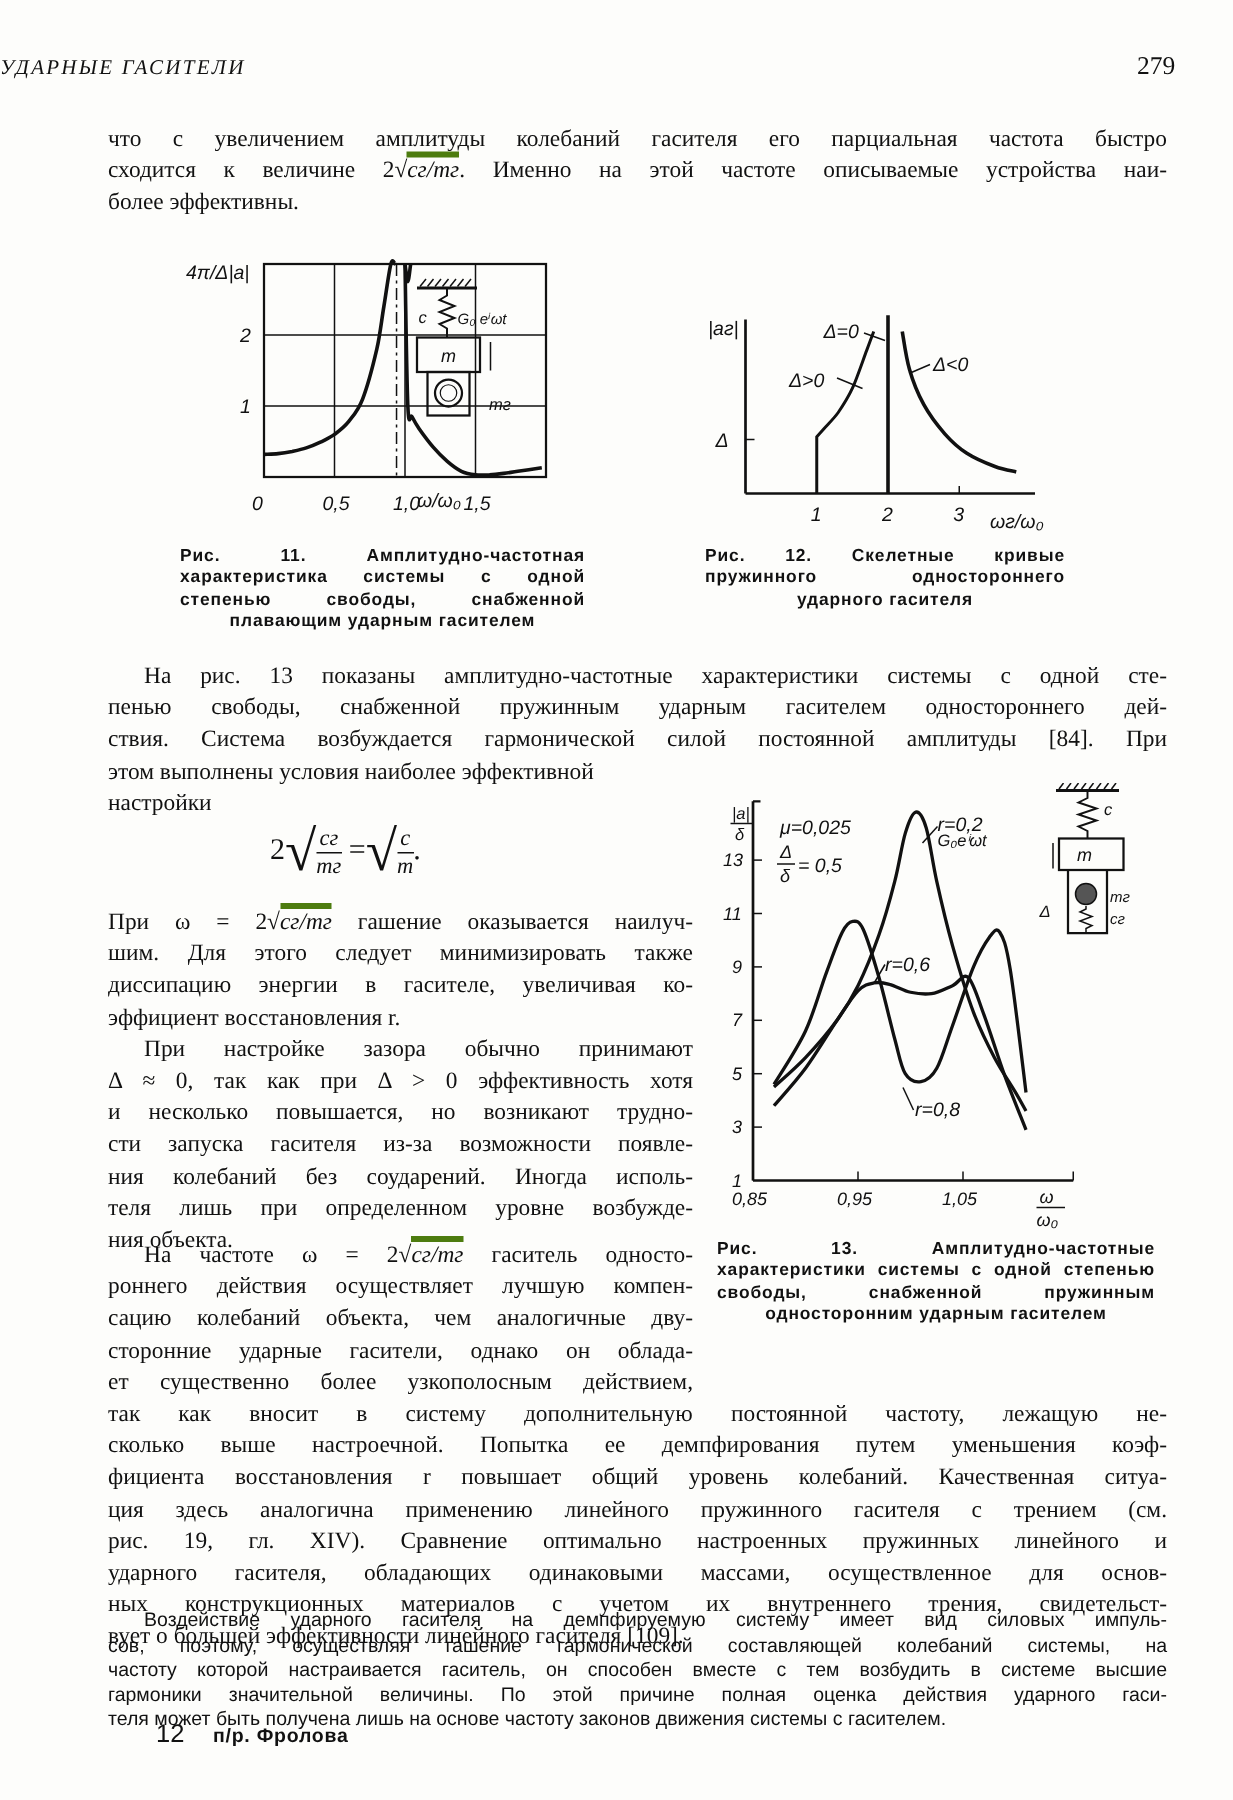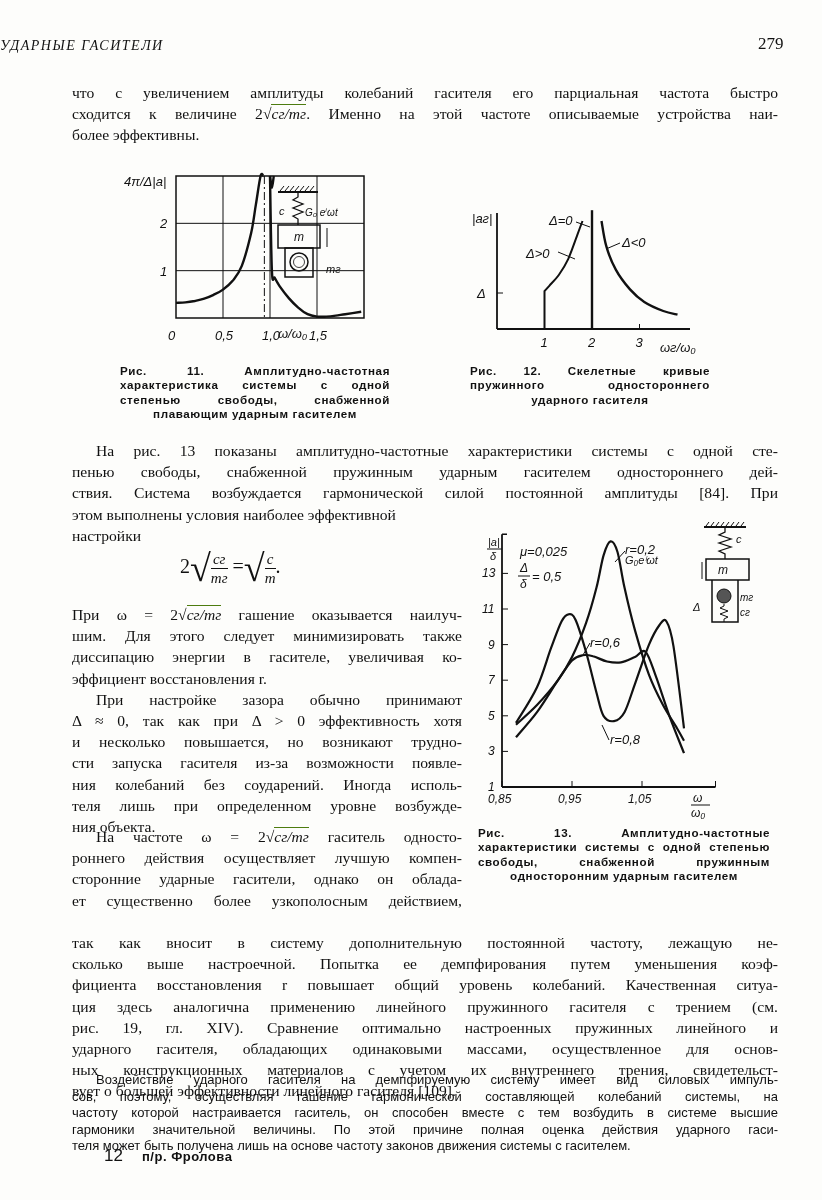--- a/index.html
+++ b/index.html
@@ -10,21 +10,21 @@
   .hdr-page{left:758px;top:34px;font-size:17px;}
   .txt{font-size:15.6px;line-height:21.2px;text-align:justify;}
   .txt p{margin:0;}
   .indent{text-indent:24px;}
   .just-last{text-align-last:justify;}
   .cap{font-family:"Liberation Sans","DejaVu Sans",sans-serif;font-weight:bold;font-size:11.6px;line-height:14.4px;text-align:justify;text-align-last:center;letter-spacing:0.6px;}
   .small{font-size:13px;line-height:16.5px;text-align:justify;font-family:"Liberation Sans Narrow","Liberation Sans",sans-serif;}
   .foot{font-family:"Liberation Sans","DejaVu Sans",sans-serif;}
   .math{font-style:italic;}
   .sqrt{display:inline-block;}
-  .ov{border-top:1px solid #4d7c0f;padding-top:0;}
+  .ov{border-top:4px solid #4d7c0f;padding-top:0;}
   svg text{font-family:"Liberation Sans","DejaVu Sans",sans-serif;font-style:italic;fill:#111;}
   .formula{left:180px;top:546px;font-size:20px;}
   .frac{display:inline-block;vertical-align:middle;text-align:center;font-size:15px;font-style:italic;line-height:18px;}
   .frac span{display:block;}
   .frac .num{border-bottom:1px solid #111;padding:0 2px;}
 </style>
 </head>
 <body>
 
 <div class="abs hdr-title">УДАРНЫЕ ГАСИТЕЛИ</div>
@@ -141,20 +141,21 @@
   <p class="just-last">и несколько повышается, но возникают трудно-</p>
   <p class="just-last">сти запуска гасителя из-за возможности появле-</p>
   <p class="just-last">ния колебаний без соударений. Иногда исполь-</p>
   <p class="just-last">теля лишь при определенном уровне возбужде-</p>
   <p>ния объекта.</p>
 </div>
 
 <div class="abs txt" style="left:72px;top:826px;width:390px;">
   <p class="indent just-last"><span>На частоте ω = 2</span><span>√</span><span class="ov math">cг/mг</span><span> гаситель односто-</span></p>
   <p class="just-last">роннего действия осуществляет лучшую компен-</p>
+  <p class="just-last">сацию колебаний объекта, чем аналогичные дву-</p>
   <p class="just-last">сторонние ударные гасители, однако он облада-</p>
   <p class="just-last">ет существенно более узкополосным действием,</p>
 </div>
 <div class="abs txt" style="left:72px;top:932px;width:706px;">
   <p class="just-last">так как вносит в систему дополнительную постоянной частоту, лежащую не-</p>
   <p class="just-last">сколько выше настроечной. Попытка ее демпфирования путем уменьшения коэф-</p>
   <p class="just-last">фициента восстановления r повышает общий уровень колебаний. Качественная ситуа-</p>
   <p class="just-last">ция здесь аналогична применению линейного пружинного гасителя с трением (см.</p>
   <p class="just-last">рис. 19, гл. XIV). Сравнение оптимально настроенных пружинных линейного и</p>
   <p class="just-last">ударного гасителя, обладающих одинаковыми массами, осуществленное для основ-</p>

